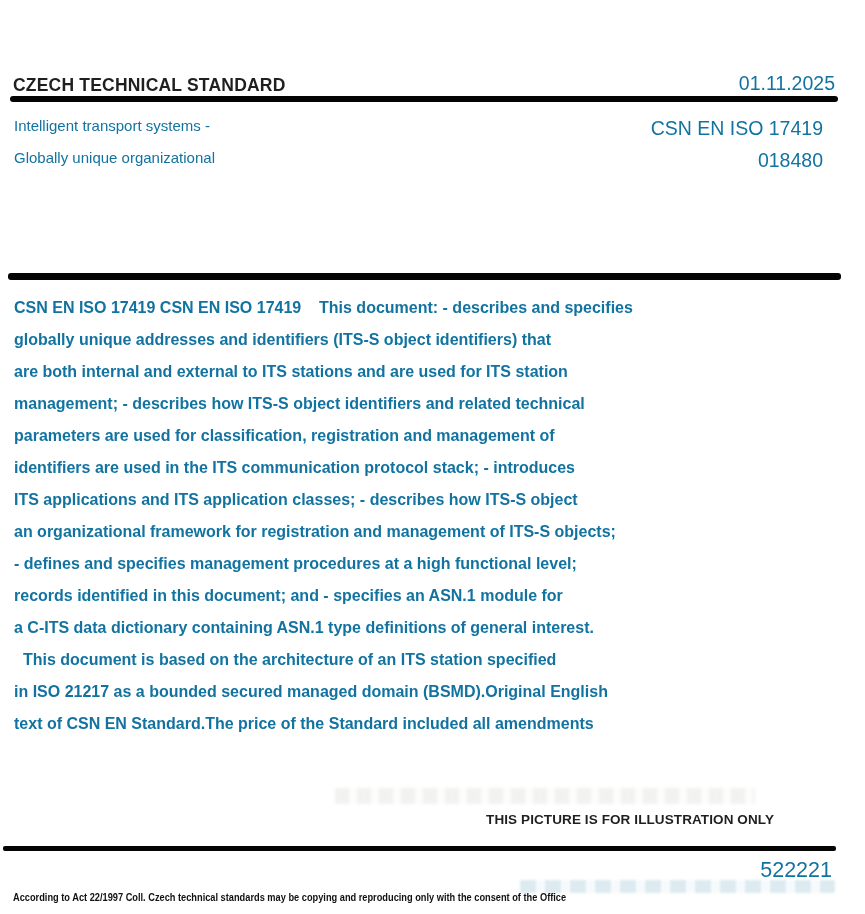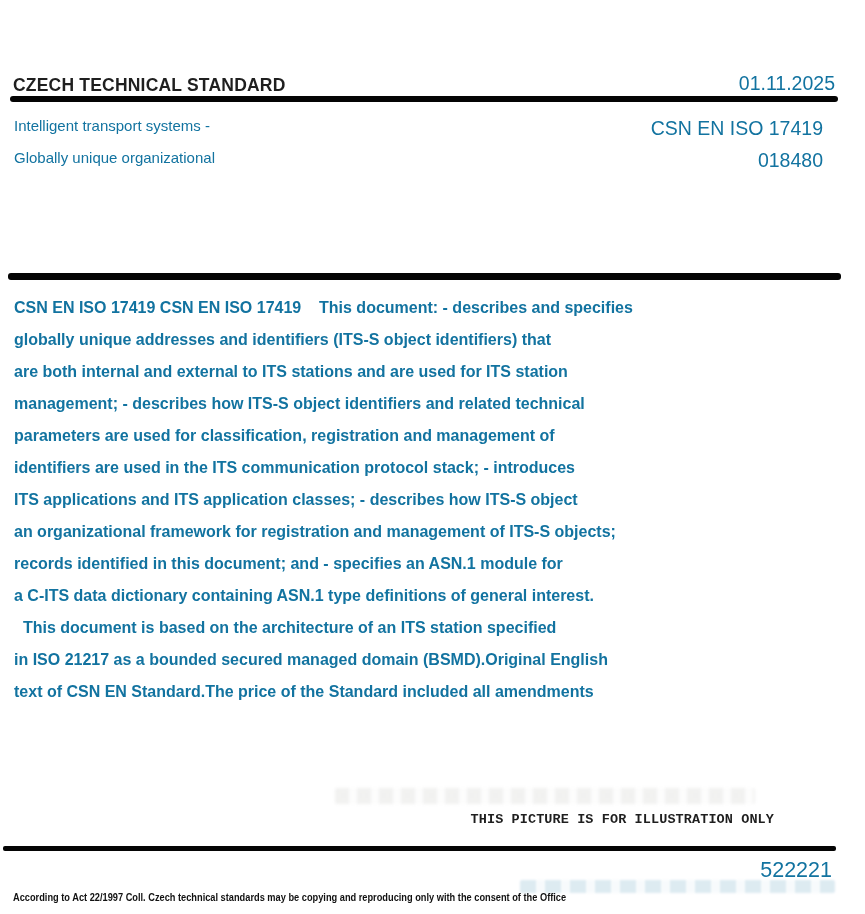--- a/index.html
+++ b/index.html
@@ -40,21 +40,21 @@
   .ref-line-1{top:117px;}
   .ref-line-2{top:149px;}
   .body-block{
     position:absolute;left:14px;top:292px;right:18px;
     font-size:16px;line-height:32px;color:#1273A0;font-weight:bold;
   }
   .body-line{white-space:pre;}
   .notice{
     position:absolute;top:812px;right:91px;
     font-size:13.5px;font-weight:700;color:#1f1f1f;
-    white-space:pre;letter-spacing:0.1px;font-family:Liberation Mono, monospace;
+    white-space:pre;letter-spacing:0.1px;
   }
   .footer-text{
     position:absolute;left:13px;top:860px;
     font-size:10.5px;font-weight:700;color:#111;
     line-height:15px;white-space:pre;
     transform:scaleX(0.88);transform-origin:left top;
   }
   .footer-number{
     position:absolute;right:33px;top:858px;
     font-size:21.5px;color:#1273A0;white-space:pre;
@@ -97,20 +97,21 @@
 
   <div class="body-block">
     <div class="body-line">CSN EN ISO 17419 CSN EN ISO 17419    This document: - describes and specifies</div>
     <div class="body-line">globally unique addresses and identifiers (ITS-S object identifiers) that</div>
     <div class="body-line">are both internal and external to ITS stations and are used for ITS station</div>
     <div class="body-line">management; - describes how ITS-S object identifiers and related technical</div>
     <div class="body-line">parameters are used for classification, registration and management of</div>
     <div class="body-line">identifiers are used in the ITS communication protocol stack; - introduces</div>
     <div class="body-line">ITS applications and ITS application classes; - describes how ITS-S object</div>
     <div class="body-line">an organizational framework for registration and management of ITS-S objects;</div>
+    <div class="body-line">- defines and specifies management procedures at a high functional level;</div>
     <div class="body-line">records identified in this document; and - specifies an ASN.1 module for</div>
     <div class="body-line">a C-ITS data dictionary containing ASN.1 type definitions of general interest.</div>
     <div class="body-line">  This document is based on the architecture of an ITS station specified</div>
     <div class="body-line">in ISO 21217 as a bounded secured managed domain (BSMD).Original English</div>
     <div class="body-line">text of CSN EN Standard.The price of the Standard included all amendments</div>
   </div>
 
   <div class="ghost ghost-notice"></div>
 
   <div class="notice">THIS PICTURE IS FOR ILLUSTRATION ONLY</div>

